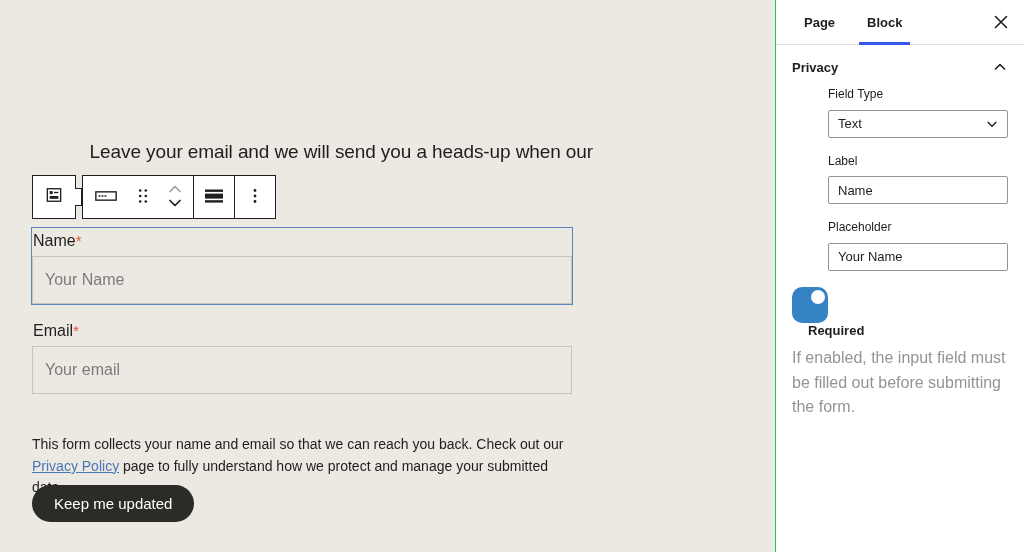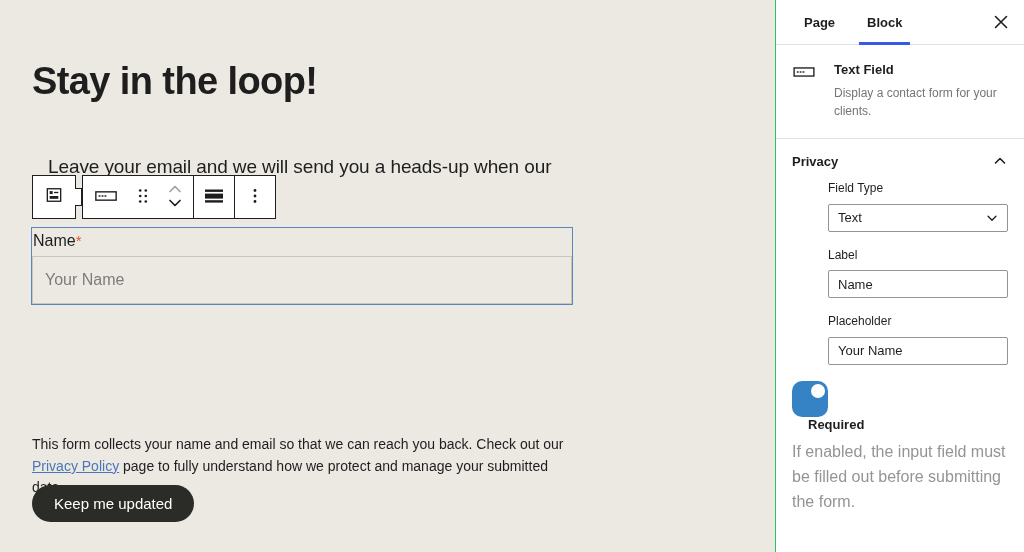--- a/index.html
+++ b/index.html
@@ -42,21 +42,22 @@
   .post-para {
     position: absolute;
     left: 32px;
     top: 138px;
     width: 560px;
     font-size: 19px;
     font-weight: 500;
     color: #1e1e1e;
     line-height: 1.35;
     letter-spacing: -0.1px;
-    margin: 16px;
+    margin: 1px;
+    text-align: right;
   }
 
   
   .block-toolbar {
     position: absolute;
     left: 32px;
     top: 175px;
     display: flex;
     align-items: stretch;
     height: 44px;
@@ -344,21 +345,20 @@
     line-height: 1.55;
   }
 </style>
 </head>
 <body>
 
 <div id="app">
 
   <div class="editor-canvas">
 
-    <h1 class="post-title">Stay in the loop!</h1>
 
     <p class="post-para">Leave your email and we will send you a heads-up when our</p>
 
     <div class="block-toolbar">
 
       <div class="tb-group tb-parent">
         <span class="tb-icon">
           <svg width="20" height="20" viewBox="0 0 24 24" fill="none">
             <rect x="4" y="4.5" width="16" height="15" stroke="#1e1e1e" stroke-width="1.6"></rect>
             <rect x="6.8" y="7.3" width="3.6" height="3.6" fill="#1e1e1e"></rect>
@@ -431,20 +431,26 @@
       </div>
     </div>
 
     <div class="form-block field-wrap selected">
       <div class="field-label">
         <span>Name</span><span class="req-star">*</span>
       </div>
       <div class="field-input">Your Name</div>
     </div>
 
+    <div class="field-email">
+      <div class="field-label">
+        <span>Email</span><span class="req-star">*</span>
+      </div>
+      <div class="field-input">Your email</div>
+    </div>
 
     <p class="privacy-note"><span>This form collects your name and email so that we can reach you back. Check out our </span><a href="#">Privacy Policy</a><span> page to fully understand how we protect and manage your submitted data.</span></p>
 
     <button class="submit-btn">Keep me updated</button>
 
   </div>
 
   <div class="sidebar">
 
     <div class="sb-tabs">
@@ -452,36 +458,20 @@
       <button class="sb-tab active">Block</button>
       <button class="sb-close">
         <span>
           <svg width="14" height="14" viewBox="0 0 14 14" fill="none">
             <path d="M1.5 1.5 L12.5 12.5 M12.5 1.5 L1.5 12.5" stroke="#1e1e1e" stroke-width="1.6" stroke-linecap="round"></path>
           </svg>
         </span>
       </button>
     </div>
 
-    <div class="sb-blockcard">
-      <div class="sb-blockicon">
-        <span>
-          <svg width="24" height="18" viewBox="0 0 26 20" fill="none">
-            <rect x="2" y="5.5" width="22" height="9" stroke="#1e1e1e" stroke-width="1.5"></rect>
-            <rect x="5" y="9.2" width="2" height="1.6" fill="#1e1e1e"></rect>
-            <rect x="8.2" y="9.2" width="2" height="1.6" fill="#1e1e1e"></rect>
-            <rect x="11.4" y="9.2" width="2" height="1.6" fill="#1e1e1e"></rect>
-          </svg>
-        </span>
-      </div>
-      <div class="sb-blocktext">
-        <div class="sb-blocktitle">Text Field</div>
-        <div class="sb-blockdesc">Display a contact form for your clients.</div>
-      </div>
-    </div>
 
     <div class="sb-panel-header">
       <span class="sb-panel-title">Privacy</span>
       <span class="sb-panel-chev">
         <svg width="16" height="16" viewBox="0 0 16 16" fill="none">
           <path d="M3.5 10 L8 5.5 L12.5 10" stroke="#1e1e1e" stroke-width="1.6" stroke-linecap="round" stroke-linejoin="round"></path>
         </svg>
       </span>
     </div>
 

